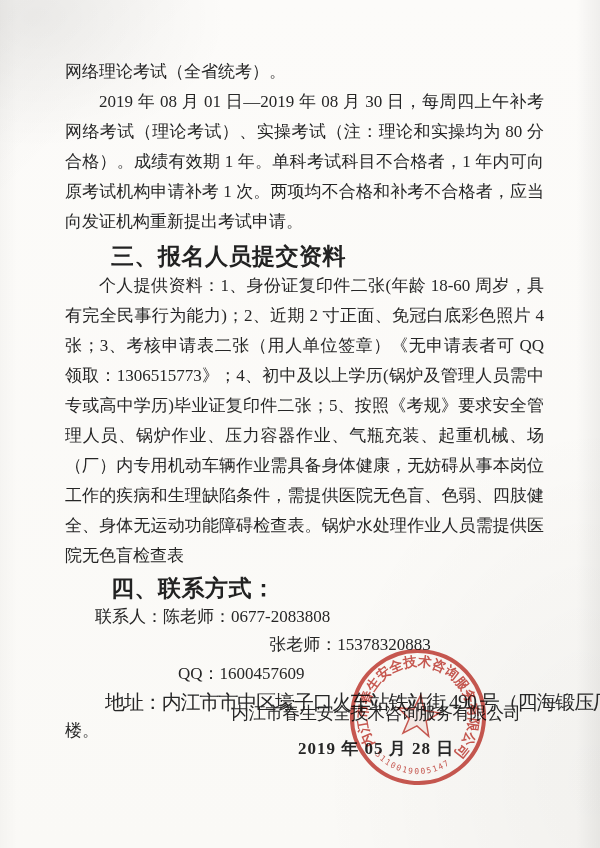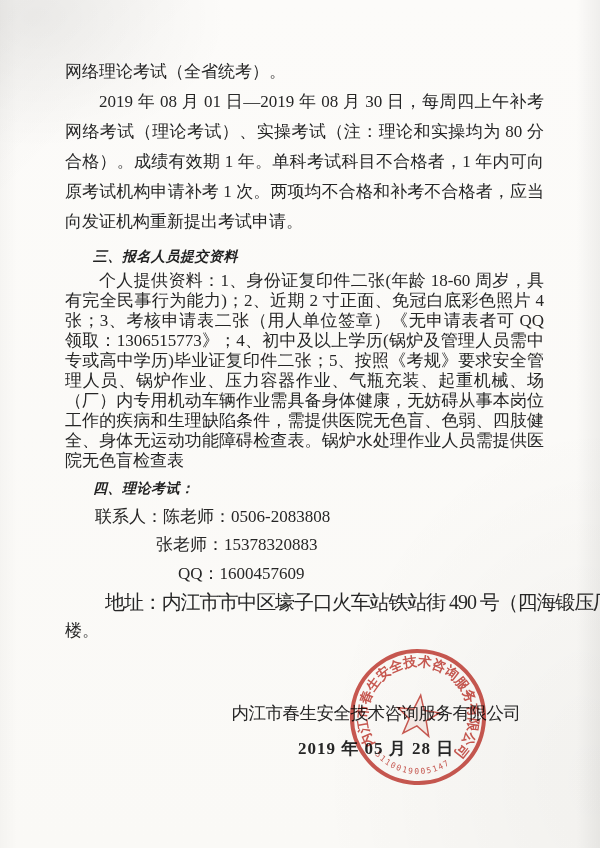--- a/index.html
+++ b/index.html
@@ -13,27 +13,27 @@
     background:
       radial-gradient(ellipse 320px 220px at 6% 2%, rgba(0,0,0,0.05), transparent 60%),
       radial-gradient(ellipse 420px 520px at 102% 92%, rgba(0,0,0,0.035), transparent 70%),
       linear-gradient(135deg, rgba(0,0,0,0.03) 0%, transparent 14%),
       linear-gradient(90deg, rgba(0,0,0,0.025), transparent 3%, transparent 96%, rgba(0,0,0,0.05)),
       linear-gradient(#fcfbf9, #faf9f6);
   }
   .content { position: absolute; left: 57px; right: 56px; top: 0; margin-left: 8px; }
   .intro   { margin: 57px 0 0 0; font-size: 17px; line-height: 30px; }
   .para    { margin: 0; font-size: 17px; line-height: 30px; text-align: justify; text-align-last: left; text-indent: 2em; }
-  .p3      { line-height: 20px; }
+  .p3      { line-height: 30px; }
   .heading { margin: 4px 0 0 0; font-family: "Liberation Sans", sans-serif; font-weight: 700;
-             font-size: 14px; line-height: 30px; text-indent: 2em; letter-spacing: 0.5px; color: #222; font-style: italic; }
+             font-size: 23px; line-height: 30px; text-indent: 2em; letter-spacing: 0.5px; color: #222; }
   .h4      { margin-top: 2px; }
   .contact { margin: 0; font-size: 17px; line-height: 28.4px; }
   .c1 { margin-left: 30px; }
-  .c2 { margin-left: 91px; }
+  .c2 { margin-left: 91px; text-align: center; }
   .c3 { margin-left: 113px; }
   .addr1 { margin: 0; font-size: 20px; line-height: 28.4px; text-indent: 2em;
            letter-spacing: -1.1px; white-space: nowrap; }
   .addr2 { margin: 0; font-size: 17px; line-height: 28.4px; }
   .signature { position: absolute; left: 230px; top: 701px; width: 292px; text-align: center; }
   .company { font-size: 17.5px; letter-spacing: -0.5px; white-space: nowrap; }
   .date    { font-size: 17px; margin-top: 12px; letter-spacing: 1px; font-weight: bold; }
   .stamp {
     position: absolute; left: 333px; top: 632px;
     transform: rotate(7deg);
@@ -47,22 +47,22 @@
 </style>
 </head>
 <body>
 
 <div class="page">
   <div class="content">
     <p class="intro">网络理论考试（全省统考）。</p>
     <p class="para">2019 年 08 月 01 日—2019 年 08 月 30 日，每周四上午补考网络考试（理论考试）、实操考试（注：理论和实操均为 80 分合格）。成绩有效期 1 年。单科考试科目不合格者，1 年内可向原考试机构申请补考 1 次。两项均不合格和补考不合格者，应当向发证机构重新提出考试申请。</p>
     <h3 class="heading">三、报名人员提交资料</h3>
     <p class="para p3">个人提供资料：1、身份证复印件二张(年龄 18-60 周岁，具有完全民事行为能力)；2、近期 2 寸正面、免冠白底彩色照片 4 张；3、考核申请表二张（用人单位签章）《无申请表者可 QQ 领取：1306515773》；4、初中及以上学历(锅炉及管理人员需中专或高中学历)毕业证复印件二张；5、按照《考规》要求安全管理人员、锅炉作业、压力容器作业、气瓶充装、起重机械、场（厂）内专用机动车辆作业需具备身体健康，无妨碍从事本岗位工作的疾病和生理缺陷条件，需提供医院无色盲、色弱、四肢健全、身体无运动功能障碍检查表。锅炉水处理作业人员需提供医院无色盲检查表</p>
-    <h3 class="heading h4">四、理论考试：</h3>
-    <p class="contact c1">联系人：陈老师：0506-2083808</p>
+    <h3 class="heading h4">四、联系方式：</h3>
+    <p class="contact c1">联系人：陈老师：0677-2083808</p>
     <p class="contact c2">张老师：15378320883</p>
     <p class="contact c3">QQ：1600457609</p>
     <p class="addr1">地址：内江市市中区壕子口火车站铁站街 490 号（四海锻压厂内）123 号</p>
     <p class="addr2">楼。</p>
   </div>
 
   <div class="signature">
     <div class="company">内江市春生安全技术咨询服务有限公司</div>
     <div class="date">2019 年 05 月 28 日</div>
   </div>

